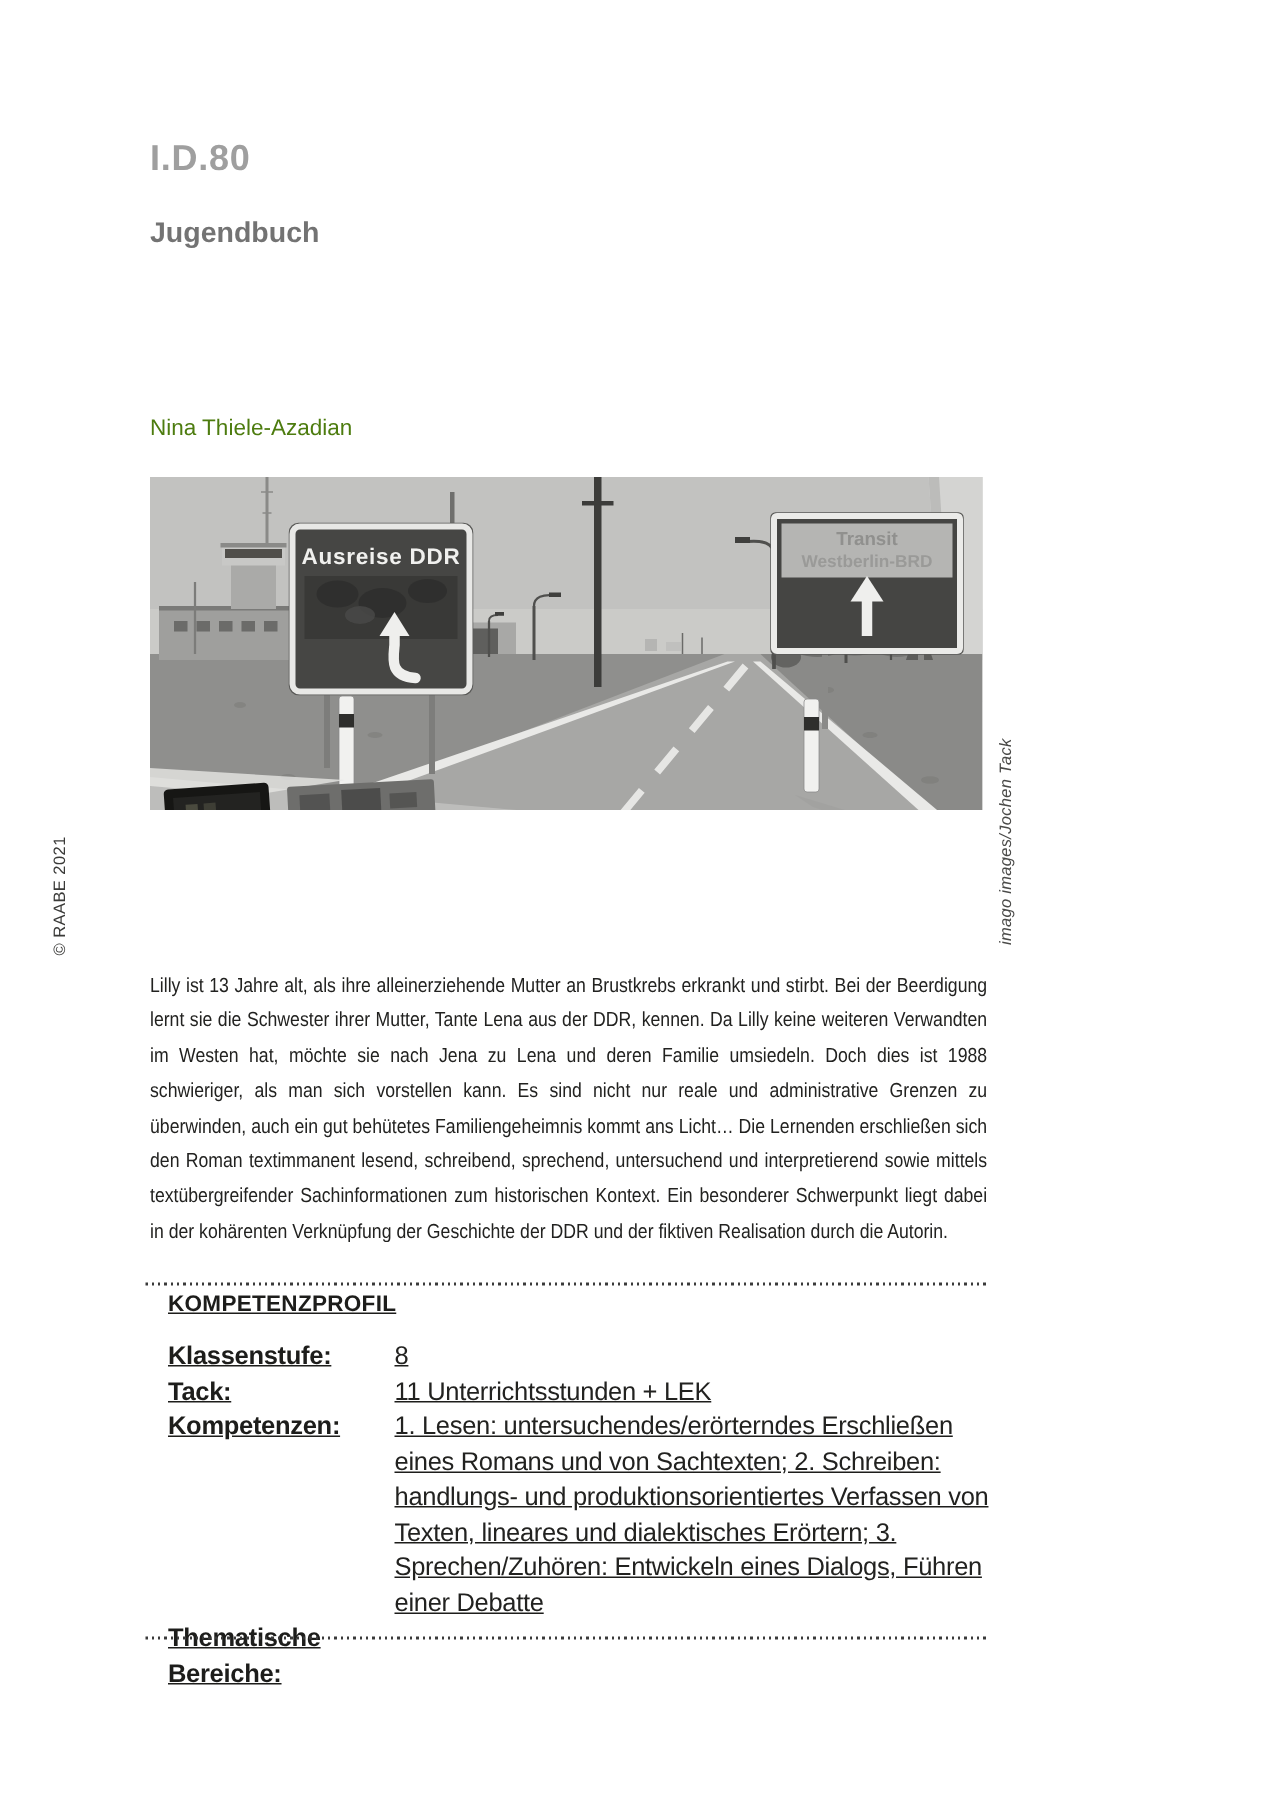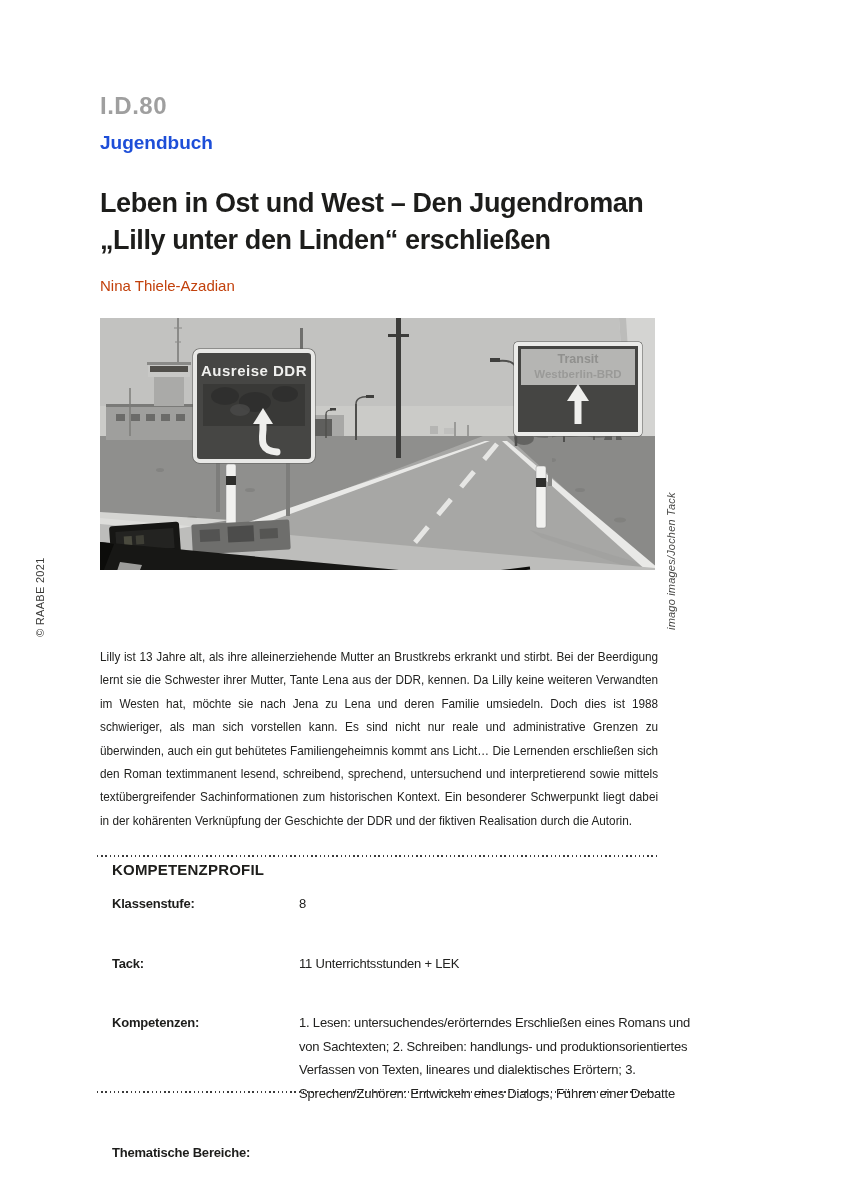--- a/index.html
+++ b/index.html
@@ -2,55 +2,51 @@
 <html lang="de"><head>
 <meta charset="utf-8">
 <style>
   html,body{margin:0;padding:0;background:#ffffff;}
   .page{
     position:relative;width:848px;height:1200px;background:#fff;
     font-family:"Liberation Sans",sans-serif;color:#1d1d1b;overflow:hidden;
   }
   .abs{position:absolute;}
   .doc-code{left:100px;top:92px;font-size:24px;font-weight:600;color:#9f9f9f;letter-spacing:.5px;}
-  .category{left:100px;top:132px;font-size:19px;font-weight:700;color:#1d4ed8;}
+  .category{left:100px;top:145px;font-size:19px;font-weight:700;color:#737373;}
   .title{left:100px;top:185px;font-size:27px;font-weight:700;line-height:37px;letter-spacing:-.4px;color:#1d1d1b;}
-  .author{left:100px;top:277px;font-size:15px;color:#c2410c;}
-  .photo-frame{left:100px;top:318px;width:555px;height:252px;background:#c2c2c0;overflow:hidden;}
+  .author{left:100px;top:277px;font-size:15px;color:#4d7c0f;}
+  .photo-frame{left:100px;top:318px;width:555px;height:222px;background:#c2c2c0;overflow:hidden;}
   .vert{transform:rotate(-90deg);transform-origin:0 0;white-space:nowrap;}
   .copyright{left:34px;top:637px;font-size:11px;color:#3a3a38;letter-spacing:.3px;}
   .credit{left:665px;top:630px;font-size:11px;font-style:italic;color:#4a4a48;letter-spacing:.2px;}
   .intro{
     left:100px;top:645px;width:640px;transform:scaleX(0.872);transform-origin:0 0;
     font-size:13.5px;line-height:23.4px;text-align:justify;color:#222220;hyphens:auto;
   }
   .rule{left:97px;width:561px;height:3px;
     background-image:repeating-linear-gradient(90deg,#3a3a3a 0 1.5px,transparent 1.5px 4.2px);
     background-size:100% 2px;background-repeat:no-repeat;background-position:0 0;}
   .rule-top{top:855px;}
   .rule-bottom{top:1091px;}
-  .profil{left:112px;top:861px;width:548px;}
+  .profil{left:112px;top:861px;width:548px;text-decoration:underline;}
   .profil-heading{font-size:15px;font-weight:700;letter-spacing:.2px;color:#1d1d1b;}
-  .profil-rows{margin-top:14px;display:grid;grid-template-columns:151px 397px;font-size:13px;line-height:23.5px;letter-spacing:-.2px;gap:36px;}
+  .profil-rows{margin-top:14px;display:grid;grid-template-columns:151px 397px;font-size:17px;line-height:23.5px;letter-spacing:-.2px;}
   .profil-label{font-weight:700;color:#1d1d1b;}
   .profil-value{color:#222220;}
   svg text{font-family:"Liberation Sans",sans-serif;}
 </style>
 </head>
 <body>
 
 <div class="page">
 
   <div class="abs doc-code">I.D.80</div>
   <div class="abs category">Jugendbuch</div>
 
-  <div class="abs title">
-    <div>Leben in Ost und West – Den Jugendroman</div>
-    <div>„Lilly unter den Linden“ erschließen</div>
-  </div>
 
   <div class="abs author">Nina Thiele-Azadian</div>
 
   <div class="abs photo-frame">
     <svg width="555" height="314" viewBox="0 0 555 314">
 
       <rect x="0" y="0" width="555" height="122" fill="#c2c2c0"></rect>
       <rect x="0" y="88" width="555" height="34" fill="#cfcfcd" opacity="0.65"></rect>
 
       <polygon points="519,0 555,0 555,150 529,141" fill="#d4d4d2"></polygon>

